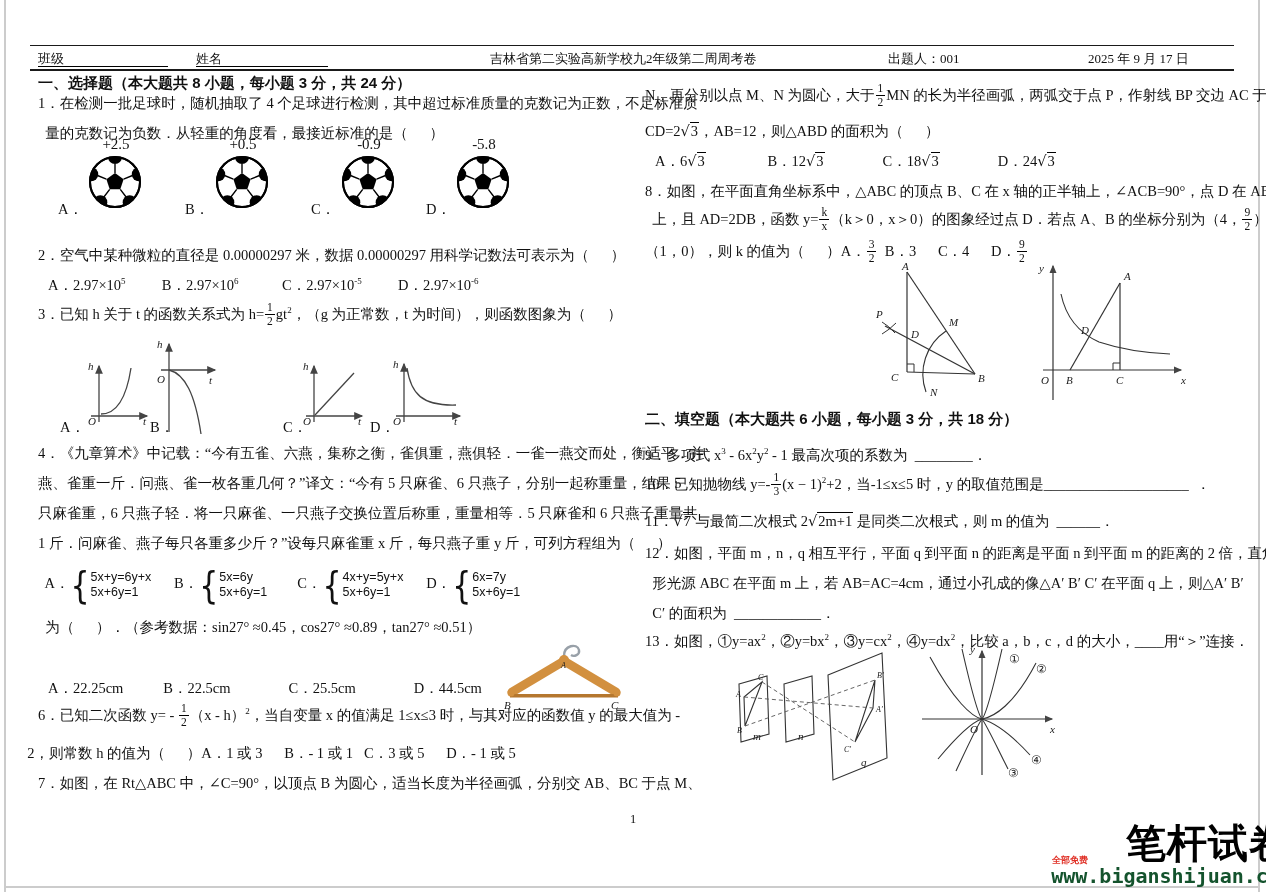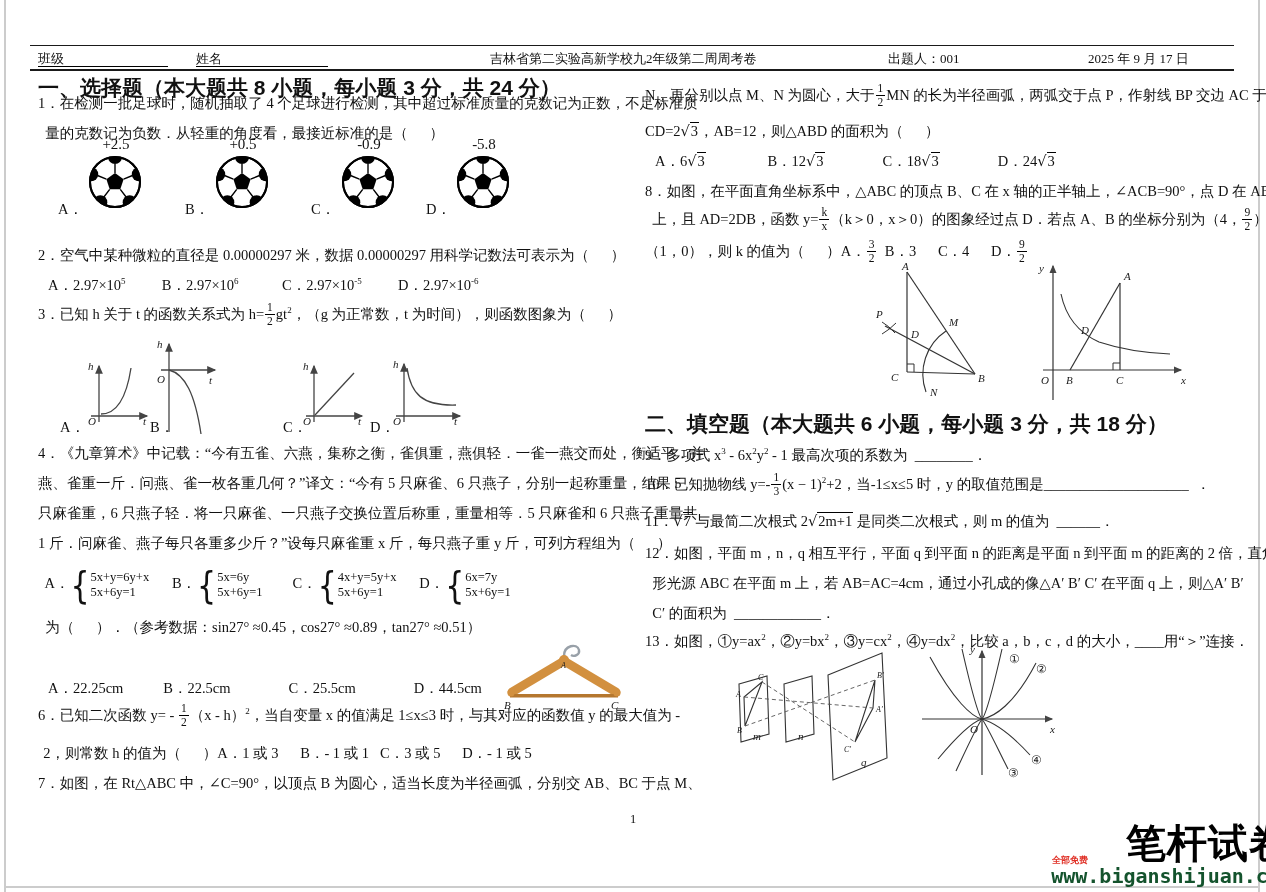--- a/index.html
+++ b/index.html
@@ -4,35 +4,35 @@
 <style>
   html,body{margin:0;padding:0;background:#fff;}
   .page{position:relative;width:1266px;height:892px;background:#fff;overflow:hidden;
         font-family:"Liberation Serif","DejaVu Serif",serif;color:#111;padding-left:42px;}
   .abs{position:absolute;}
   .fl{position:absolute;background:#ccc;}
   .rule{position:absolute;background:#1a1a1a;}
   .hdr{position:absolute;top:50px;font-size:13px;white-space:pre;}
   .blankline{position:absolute;height:1px;background:#000;}
   .sec{position:absolute;font-family:"Liberation Sans","DejaVu Sans",sans-serif;
-       font-weight:bold;font-size:21px;white-space:pre;}
+       font-weight:bold;font-size:15px;white-space:pre;}
   .line{white-space:pre;font-size:14.5px;line-height:30px;}
   .rich{position:absolute;}
   .opts{position:absolute;}
   .lh40 .line,.lh40{line-height:40px;}
   sup{font-size:9px;vertical-align:super;line-height:0;}
   .frac{display:inline-block;text-align:center;vertical-align:-0.55em;font-size:11.5px;line-height:1.15;margin:0 1px;}
   .frac .fn{display:block;border-bottom:1px solid #000;padding:0 2px;}
   .frac .fd{display:block;}
   .sqrt{white-space:nowrap;}
   .sqrt .rs{font-family:"DejaVu Sans",sans-serif;}
   .sqrt .rad{border-top:1px solid #000;padding:0 1px;}
   .sys{display:inline-flex;align-items:center;vertical-align:middle;margin:0 1px;}
   .sys .brace{font-size:30px;line-height:.9;transform:scaleY(1.25);margin-right:1px;font-family:"DejaVu Sans",sans-serif;}
-  .sys .eqs{font-family:Liberation Serif, serif;font-size:12.5px;line-height:15px;text-align:left;}
+  .sys .eqs{font-family:Liberation Sans, sans-serif;font-size:12.5px;line-height:15px;text-align:left;}
   .ballgrp{position:absolute;width:130px;height:92px;}
   .bv{position:absolute;left:28px;top:-2px;width:60px;text-align:center;font-size:15px;}
   .bl{position:absolute;left:0;top:62px;font-size:14.5px;}
   .glabel{position:absolute;font-size:14.5px;white-space:pre;}
   svg text{font-family:"Liberation Serif","DejaVu Serif",serif;font-style:italic;font-size:11px;fill:#222;}
   svg text.up{font-style:normal;font-size:12px;}
   svg text.sm{font-size:8px;}
   .pagenum{position:absolute;left:620px;top:812px;width:26px;text-align:center;font-size:12.5px;}
   .wm{position:absolute;right:16px;bottom:4px;width:242px;height:64px;}
   .wm .brand{position:absolute;right:2px;top:-8px;font-size:40px;font-weight:bold;letter-spacing:1px;color:#000;white-space:pre;}
@@ -179,21 +179,21 @@
     <circle cx="66" cy="20" r="5" fill="#d2903f"></circle>
     <rect x="12" y="54" width="108" height="3.5" fill="#b5772e"></rect>
     <circle cx="13" cy="53" r="3.5" fill="#d2903f"></circle>
     <circle cx="119" cy="53" r="3.5" fill="#d2903f"></circle>
     <text class="sm" x="63" y="28">A</text>
     <text x="6" y="69">B</text>
     <text x="113" y="69">C</text>
   </svg>
 
   <div class="rich line" style="left:38px;top:700px">6．已知二次函数 y= - <span class="frac"><span class="fn">1</span><span class="fd">2</span></span>（x - h）<sup>2</sup>，当自变量 x 的值满足 1≤x≤3 时，与其对应的函数值 y 的最大值为 -</div>
-  <div class="rich line" style="left:36px;top:738px">  2，则常数 h 的值为（      ）A．1 或 3      B．- 1 或 1   C．3 或 5      D．- 1 或 5</div>
+  <div class="rich line" style="left:20px;top:738px">  2，则常数 h 的值为（      ）A．1 或 3      B．- 1 或 1   C．3 或 5      D．- 1 或 5</div>
 
   <div class="rich line" style="left:38px;top:768px">7．如图，在 Rt△ABC 中，∠C=90°，以顶点 B 为圆心，适当长度为半径画弧，分别交 AB、BC 于点 M、</div>
 
   <div class="rich line" style="left:645px;top:80px">N，再分别以点 M、N 为圆心，大于<span class="frac"><span class="fn">1</span><span class="fd">2</span></span>MN 的长为半径画弧，两弧交于点 P，作射线 BP 交边 AC 于点 D．若</div>
   <div class="rich line" style="left:645px;top:116px">CD=2<span class="sqrt"><span class="rs">√</span><span class="rad">3</span></span>，AB=12，则△ABD 的面积为（      ）</div>
   <div class="opts line" style="left:645px;top:146px">   A．6<span class="sqrt"><span class="rs">√</span><span class="rad">3</span></span>                 B．12<span class="sqrt"><span class="rs">√</span><span class="rad">3</span></span>                C．18<span class="sqrt"><span class="rs">√</span><span class="rad">3</span></span>                D．24<span class="sqrt"><span class="rs">√</span><span class="rad">3</span></span></div>
 
   <div class="rich line" style="left:645px;top:176px">8．如图，在平面直角坐标系中，△ABC 的顶点 B、C 在 x 轴的正半轴上，∠ACB=90°，点 D 在 AB 边</div>
   <div class="rich line" style="left:645px;top:204px">  上，且 AD=2DB，函数 y=<span class="frac"><span class="fn">k</span><span class="fd">x</span></span>（k＞0，x＞0）的图象经过点 D．若点 A、B 的坐标分别为（4，<span class="frac"><span class="fn">9</span><span class="fd">2</span></span>）、</div>
   <div class="rich line" style="left:645px;top:236px">（1，0），则 k 的值为（      ）A．<span class="frac"><span class="fn">3</span><span class="fd">2</span></span>  B．3      C．4      D．<span class="frac"><span class="fn">9</span><span class="fd">2</span></span></div>

